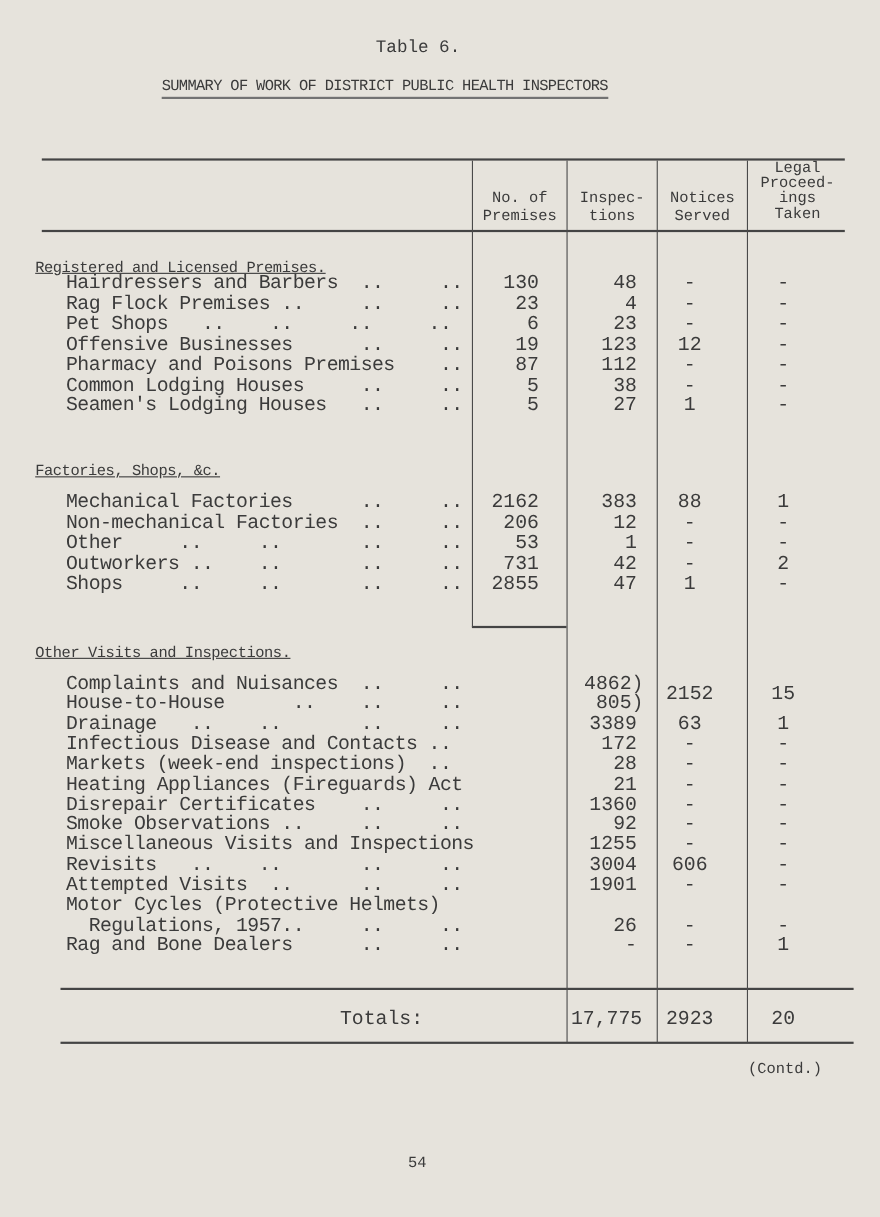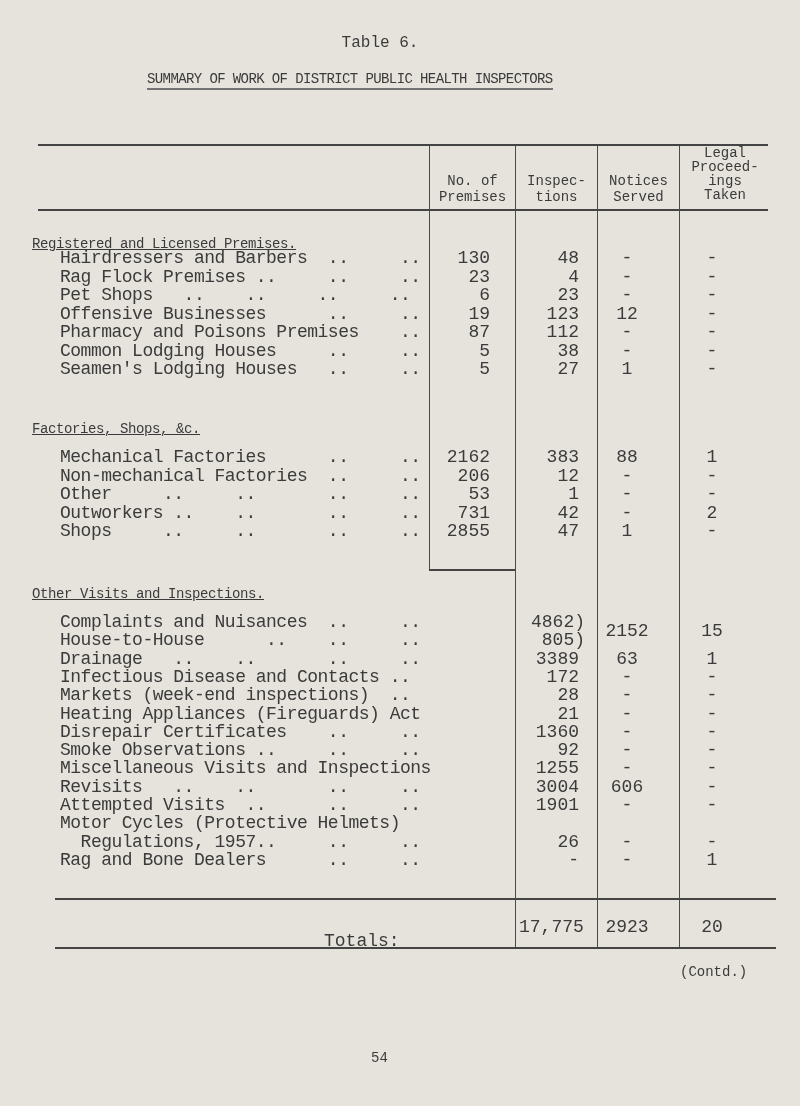--- a/index.html
+++ b/index.html
@@ -247,20 +247,20 @@
     <div class="row" style="top: 850.9px; left: 0px; width: 800px;">
       <span class="lbl">Rag and Bone Dealers      ..     ..</span>
       <span class="cell c1"></span>
       <span class="cell c2">-</span>
       <span class="cell c3">-</span>
       <span class="cell c4">1</span>
     </div>
   </div>
 
 <div class="row" style="left:0; width:800px; top:918px;">
-  <span class="abs" style="left:324px;margin-top:14px;">Totals:</span>
+  <span class="abs" style="left:309px;">Totals:</span>
   <span class="cell c2">17,775</span>
   <span class="cell c3">2923</span>
   <span class="cell c4">20</span>
 </div>
 
 <div class="abs foot" style="left:680px; top:964px;">(Contd.)</div>
 <div class="abs foot" style="left:371px; top:1050px;">54</div>
 
 </body></html>

